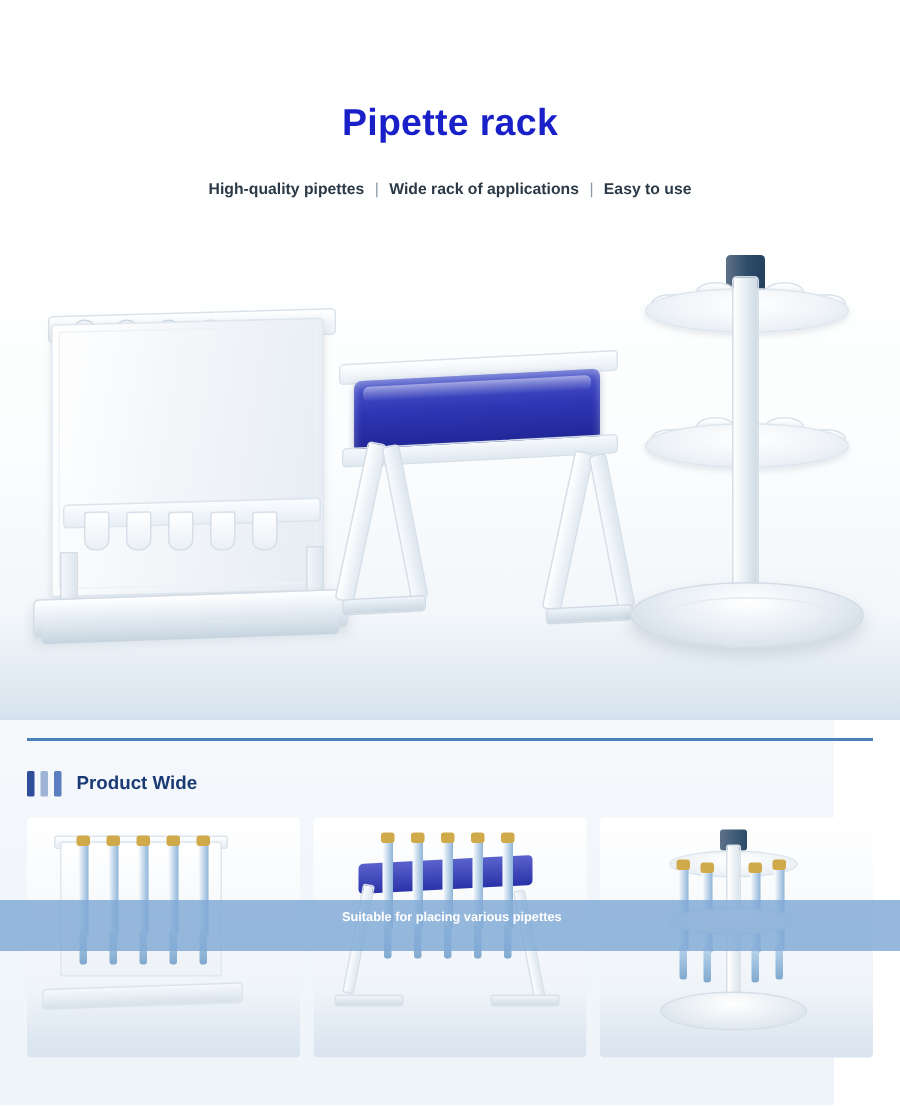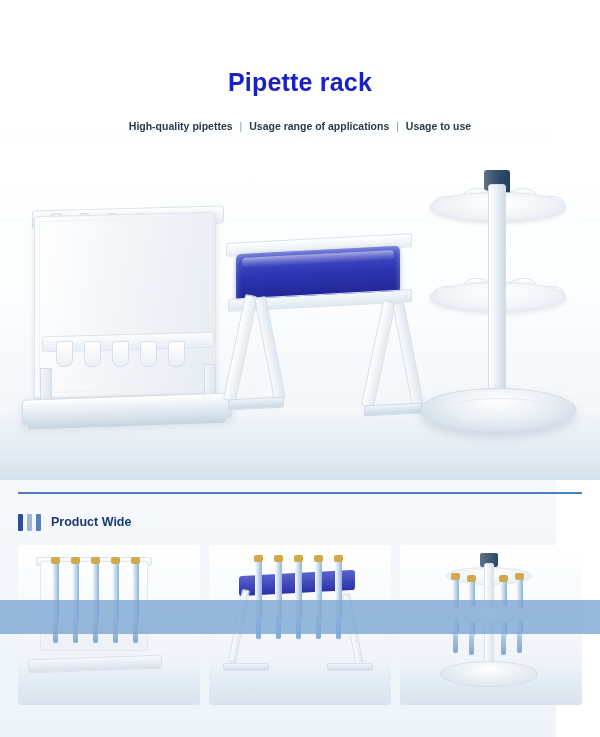--- a/index.html
+++ b/index.html
@@ -277,23 +277,23 @@
 </head>
 <body>
 
 <div class="page">
 
   <div class="hero-title">Pipette rack</div>
 
   <div class="hero-sub">
     <span>High-quality pipettes</span>
     <span class="sep">|</span>
-    <span>Usage range of applications</span>
+    <span>Wide rack of applications</span>
     <span class="sep">|</span>
-    <span>Usage to use</span>
+    <span>Easy to use</span>
   </div>
 
   <div class="hero-stage">
     <div class="stage-floor"></div>
 
     <div class="rack1">
       <div class="r1-toprail"></div>
       <div class="r1-hole" style="left:28px"></div>
       <div class="r1-hole" style="left:56px"></div>
       <div class="r1-hole" style="left:84px"></div>
@@ -404,14 +404,15 @@
       <div class="pip-head" style="left:99px;top:30px"></div>
       <div class="pip" style="left:116px;top:32px;height:56px"></div>
       <div class="pip-head" style="left:115px;top:28px"></div>
       <div class="g3-disc" style="top:60px"></div>
       <div class="g3-base"></div>
     </div>
 
   </div>
 
   <div class="banner"></div>
+  <div class="banner-text">Suitable for placing various pipettes</div>
 
 </div>
 
 </body></html>

